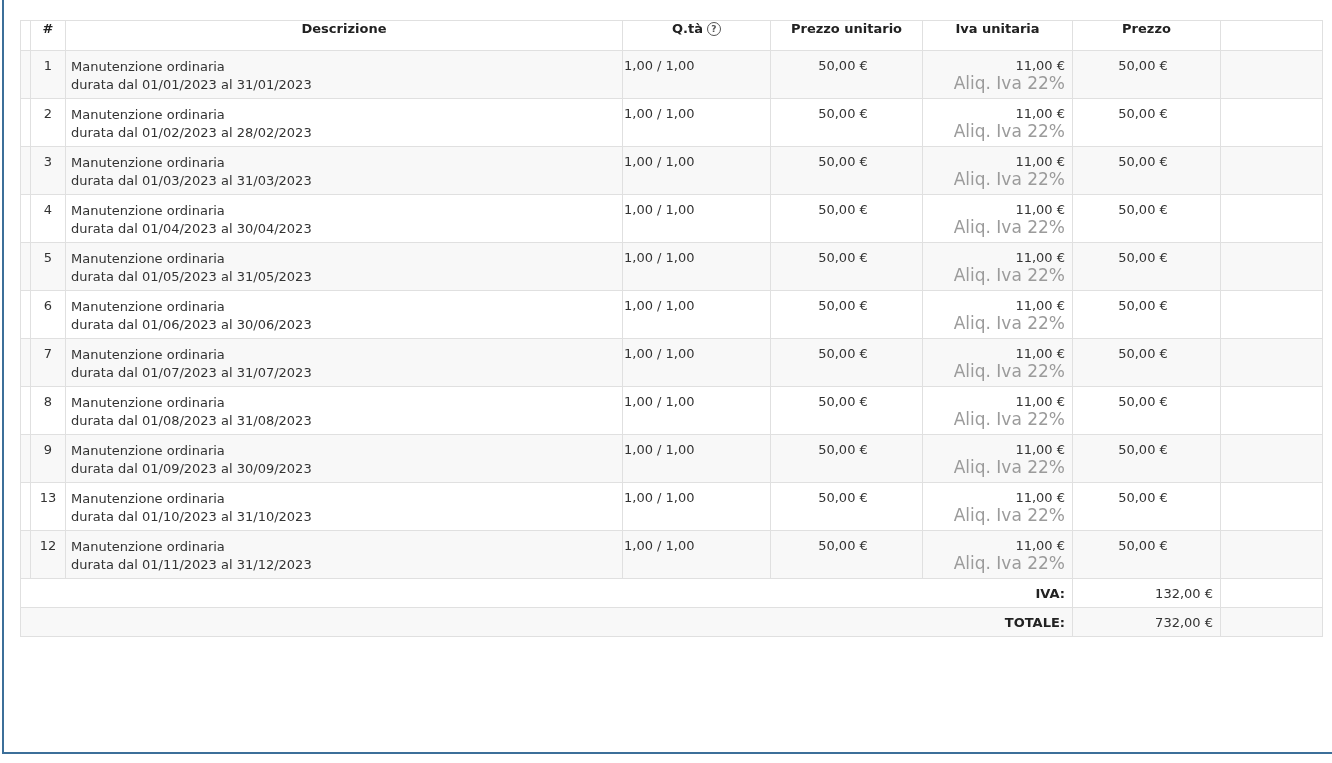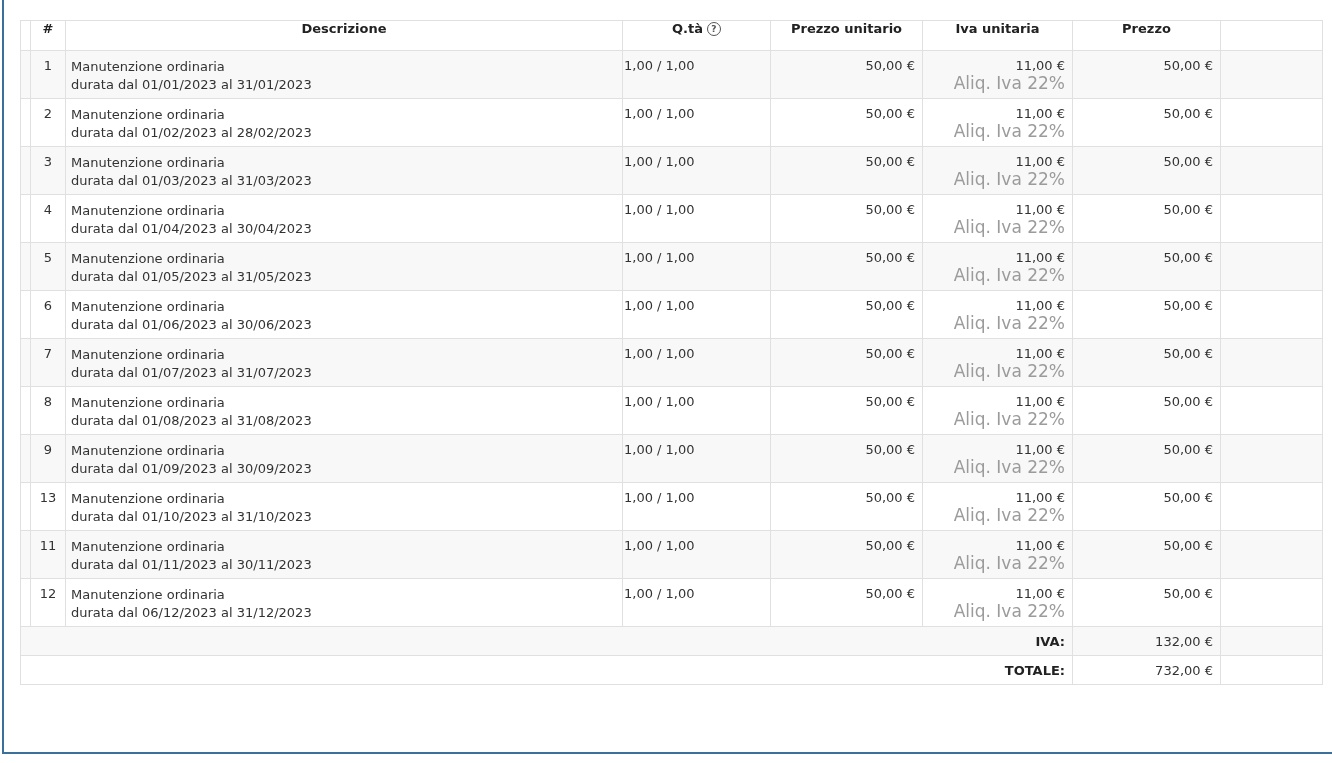--- a/index.html
+++ b/index.html
@@ -71,21 +71,21 @@
 
   
   tbody tr.line { height: 48px; }
   tbody tr:nth-child(odd) { background: #f8f8f8; }
   tbody tr:nth-child(even) { background: #ffffff; }
 
   td.c-num   { text-align: center; padding-top: 7px; color: #333; }
   td.c-desc  { padding: 7px 5px 0 5px; }
   .desc-line { line-height: 18px; }
   td.c-qty   { padding-top: 7px; }
-  td.c-price, td.c-amount { text-align: right; padding: 7px 7px 0 0; }
+  td.c-price, td.c-amount { text-align: center; padding: 7px 7px 0 0; }
   td.c-vat   { text-align: right; padding: 7px 7px 0 0; }
   .vat-rate  { font-size: 17px; color: #9b9b9b; line-height: 18px; margin-top: 1px; }
 
   
   tr.total-row { height: 29px; }
   tr.total-row td { vertical-align: middle; }
   td.t-label {
     text-align: right;
     font-weight: bold;
     color: #222222;
@@ -279,40 +279,24 @@
         <td class="c-price">50,00 €</td>
         <td class="c-vat">
           <div>11,00 €</div>
           <div class="vat-rate">Aliq. Iva 22%</div>
         </td>
         <td class="c-amount">50,00 €</td>
         <td class="c-last"></td>
       </tr>
       <tr class="line">
         <td class="c-blank"></td>
-        <td class="c-num">11</td>
-        <td class="c-desc">
-          <div class="desc-line">Manutenzione ordinaria</div>
-          <div class="desc-line">durata dal 01/11/2023 al 30/11/2023</div>
-        </td>
-        <td class="c-qty">1,00 / 1,00</td>
-        <td class="c-price">50,00 €</td>
-        <td class="c-vat">
-          <div>11,00 €</div>
-          <div class="vat-rate">Aliq. Iva 22%</div>
-        </td>
-        <td class="c-amount">50,00 €</td>
-        <td class="c-last"></td>
-      </tr>
-      <tr class="line">
-        <td class="c-blank"></td>
         <td class="c-num">12</td>
         <td class="c-desc">
           <div class="desc-line">Manutenzione ordinaria</div>
-          <div class="desc-line">durata dal 06/12/2023 al 31/12/2023</div>
+          <div class="desc-line">durata dal 01/11/2023 al 31/12/2023</div>
         </td>
         <td class="c-qty">1,00 / 1,00</td>
         <td class="c-price">50,00 €</td>
         <td class="c-vat">
           <div>11,00 €</div>
           <div class="vat-rate">Aliq. Iva 22%</div>
         </td>
         <td class="c-amount">50,00 €</td>
         <td class="c-last"></td>
       </tr>

